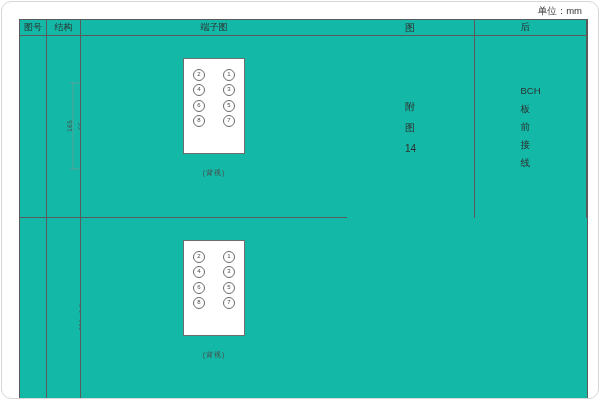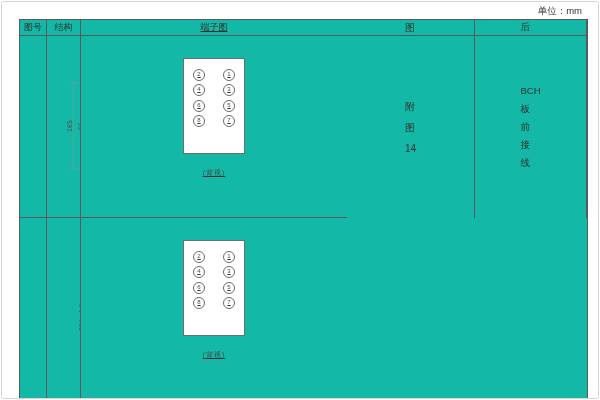--- a/index.html
+++ b/index.html
@@ -1,23 +1,23 @@
 <!DOCTYPE html>
 <html><head>
 <meta charset="utf-8">
 <style>
   html,body{margin:0;padding:0;background:#fff;}
   body{width:600px;height:400px;position:relative;font-family:"Liberation Sans","DejaVu Sans",sans-serif;color:#333;}
-  .page{position:absolute;inset:1px;border:1px solid #d7d7d7;border-radius:2px;background:#fff;overflow:hidden;}
+  .page{position:absolute;inset:1px;border:1px solid #d7d7d7;border-radius:10px;background:#fff;overflow:hidden;}
   .unit{position:absolute;top:3px;right:16px;font-size:9.5px;color:#333;}
   .tbl{position:absolute;left:17px;top:17px;width:567px;height:379px;border:1px solid #5a5a5a;
        display:grid;grid-template-columns:27px 34px 266px 128px 112px;grid-template-rows:16px 182px 181px;
        box-sizing:content-box;background:#14b8a6;}
   .c{border-right:1px solid #5a5a5a;border-bottom:1px solid #5a5a5a;box-sizing:border-box;overflow:hidden;position:relative;}
-  .c.last{border-right:none;text-decoration:underline;}
+  .c.last{border-right:none;}
   .c.bot{border-bottom:none;}
   .hd{display:flex;align-items:center;justify-content:center;font-size:9px;color:#2e2e2e;white-space:nowrap;}
   .vcell{display:flex;align-items:center;justify-content:center;text-align:left;white-space:pre-line;}
   .fig{font-size:10px;line-height:2.1;color:#2e2e2e;}
   .struct{font-size:9.5px;line-height:1.9;color:#2e2e2e;}
   .draw{display:block;}
   .term-wrap{padding-top:22px;text-align:center;}
   .term-box{width:62px;height:96px;margin:0 auto;border:1px solid #6e6e6e;display:flex;justify-content:space-between;
             padding:10px 9px 26px;box-sizing:border-box;background:#fff;}
   .term-col{display:flex;flex-direction:column;justify-content:space-between;}

